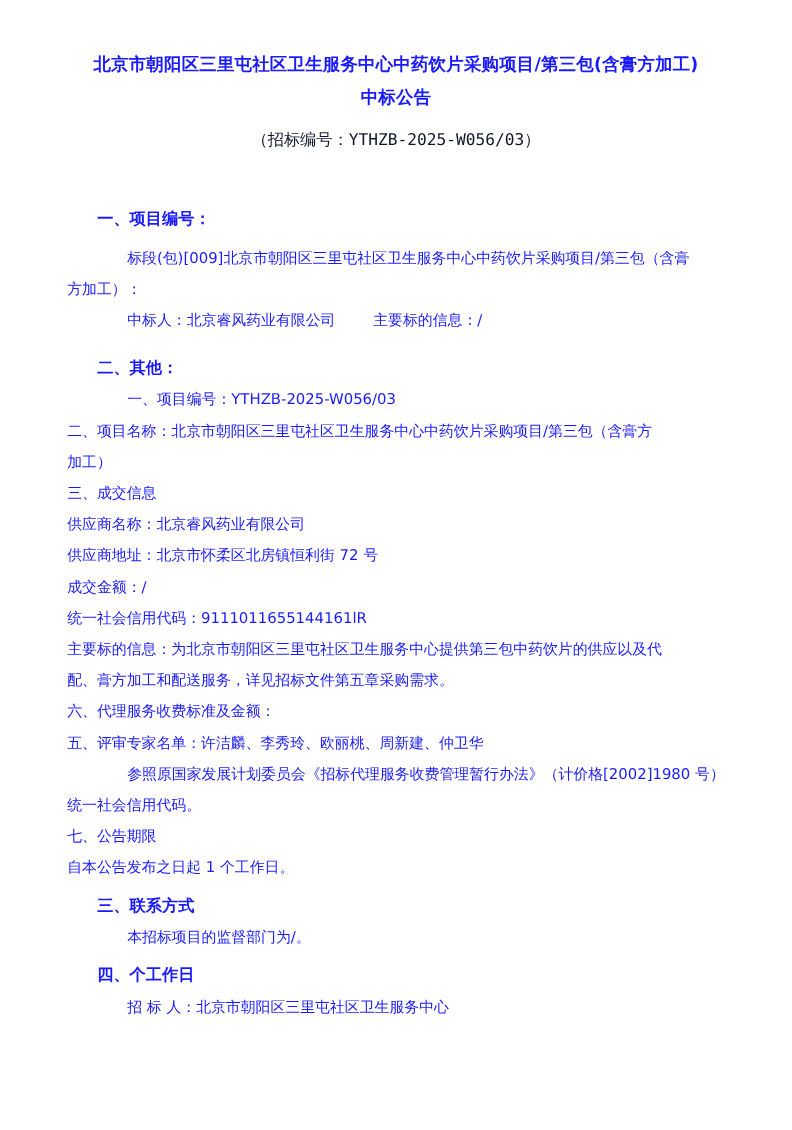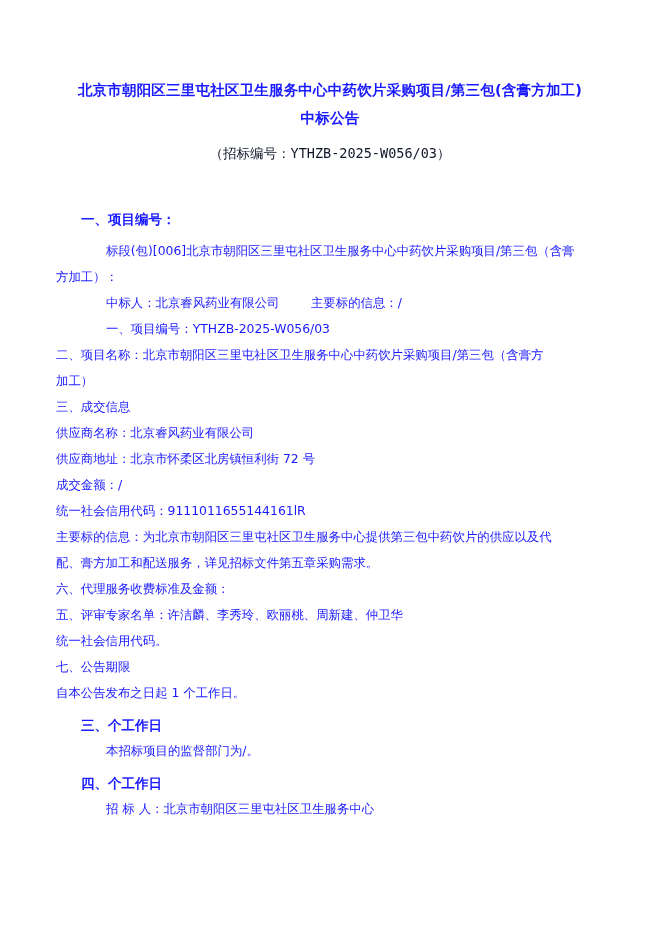--- a/index.html
+++ b/index.html
@@ -22,21 +22,20 @@
     padding: 40px 56px 0 56px;
   }
   .doc-title {
     text-align: center;
     font-family: "DejaVu Sans", "Liberation Sans", sans-serif;
     font-weight: bold;
     font-size: 14.5px;
     line-height: 28px;
     color: #1a1aff;
     letter-spacing: 0.2px;
-    margin-top: 36px;
   }
   .doc-title .line2 {
     display: block;
   }
   .doc-subtitle {
     text-align: center;
     font-family: "DejaVu Sans Mono", "Liberation Mono", monospace;
     font-size: 13.5px;
     line-height: 30px;
     margin-top: 6px;
@@ -72,39 +71,41 @@
   <div class="doc-title">
     <span>北京市朝阳区三里屯社区卫生服务中心中药饮片采购项目/第三包(含膏方加工)</span>
     <span class="line2">中标公告</span>
   </div>
 
   <div class="doc-subtitle">（招标编号：YTHZB-2025-W056/03）</div>
 
   <div class="spacer-24"></div>
 
   <div class="section-title indent-1">一、项目编号：</div>
-  <div class="body-line indent-2 gap-sm">标段(包)[006]北京市朝阳区三里屯社区卫生服务中心中药饮片采购项目/第三包（含膏</div>
+  <div class="body-line indent-2 gap-sm">标段(包)[009]北京市朝阳区三里屯社区卫生服务中心中药饮片采购项目/第三包（含膏</div>
   <div class="body-line">方加工）：</div>
   <div class="body-line indent-2 nowrap-space">中标人：北京睿风药业有限公司        主要标的信息：/</div>
 
+  <div class="section-title indent-1">二、其他：</div>
   <div class="body-line indent-2">一、项目编号：YTHZB-2025-W056/03</div>
   <div class="body-line">二、项目名称：北京市朝阳区三里屯社区卫生服务中心中药饮片采购项目/第三包（含膏方</div>
   <div class="body-line">加工）</div>
   <div class="body-line">三、成交信息</div>
   <div class="body-line">供应商名称：北京睿风药业有限公司</div>
   <div class="body-line">供应商地址：北京市怀柔区北房镇恒利街 72 号</div>
   <div class="body-line">成交金额：/</div>
   <div class="body-line">统一社会信用代码：9111011655144161lR</div>
   <div class="body-line">主要标的信息：为北京市朝阳区三里屯社区卫生服务中心提供第三包中药饮片的供应以及代</div>
   <div class="body-line">配、膏方加工和配送服务，详见招标文件第五章采购需求。</div>
   <div class="body-line">六、代理服务收费标准及金额：</div>
   <div class="body-line">五、评审专家名单：许洁麟、李秀玲、欧丽桃、周新建、仲卫华</div>
+  <div class="body-line indent-2">参照原国家发展计划委员会《招标代理服务收费管理暂行办法》（计价格[2002]1980 号）</div>
   <div class="body-line">统一社会信用代码。</div>
   <div class="body-line">七、公告期限</div>
   <div class="body-line">自本公告发布之日起 1 个工作日。</div>
 
-  <div class="section-title indent-1 gap-sm">三、个工作日</div>
+  <div class="section-title indent-1 gap-sm">三、联系方式</div>
   <div class="body-line indent-2">本招标项目的监督部门为/。</div>
 
   <div class="section-title indent-1 gap-sm">四、个工作日</div>
   <div class="body-line indent-2 nowrap-space">招 标 人：北京市朝阳区三里屯社区卫生服务中心</div>
 
 </div>
 
 </body></html>

